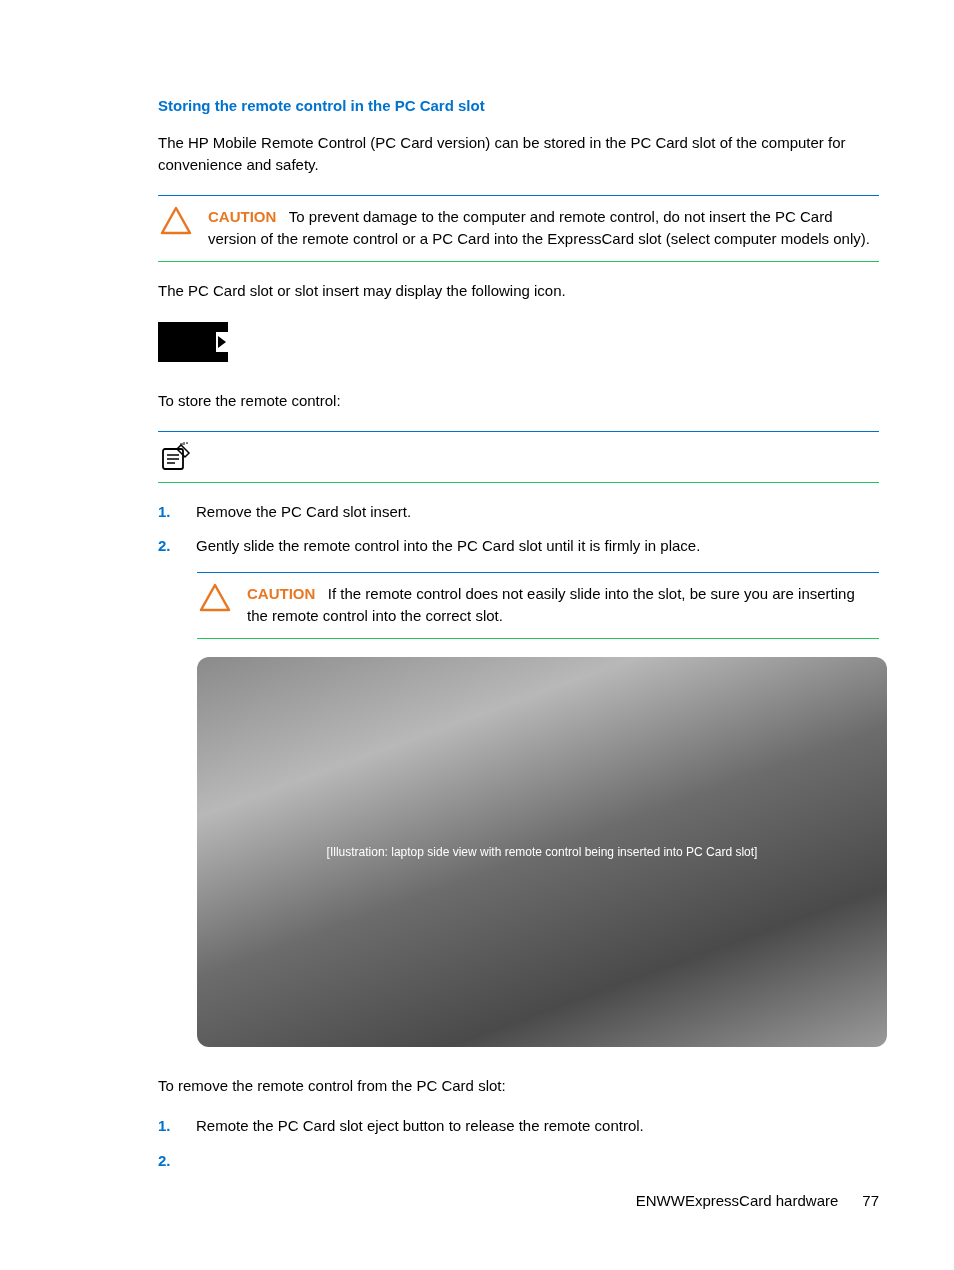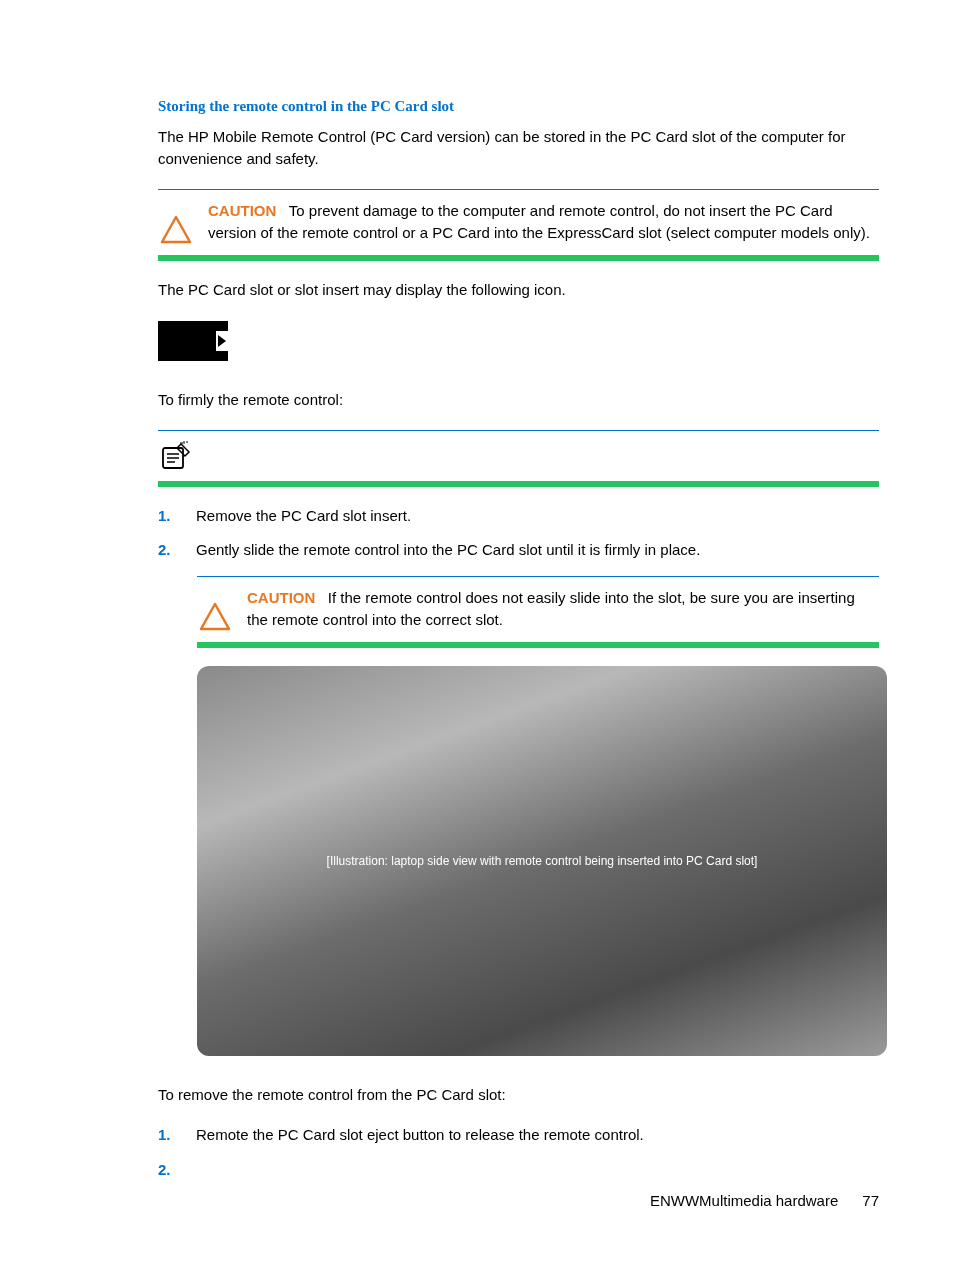--- a/index.html
+++ b/index.html
@@ -11,33 +11,32 @@
       background: #fff;
       width: 954px;
       height: 1270px;
       position: relative;
       padding: 95px 75px 60px 100px;
     }
     .section-heading {
       color: #0073cf;
       font-weight: bold;
       font-size: 15px;
-      margin-bottom: 8px;
-      font-family: Liberation Serif, serif;
+      margin-bottom: 14px;
     }
     .body-para {
       margin: 0 0 18px 58px;
     }
     .callout {
       border-top: 1px solid #0073cf;
-      border-bottom: 6px solid #22c55e;
+      border-bottom: 1px solid #22c55e;
       padding: 10px 0 10px 0;
       margin: 0 0 18px 58px;
       display: flex;
-      align-items: flex-end;
+      align-items: flex-start;
       gap: 14px;
     }
     .callout.nested { margin-left: 97px; }
     .callout-icon { flex: 0 0 36px; display: flex; justify-content: center; }
     .callout-text { flex: 1; }
     .callout-label { font-weight: bold; }
     .callout-label.caution { color: #e87722; }
     .callout-label.note { color: #0073cf; }
     .pc-card-icon {
       margin: 20px 0 28px 58px;
@@ -103,21 +102,21 @@
 <p class="body-para">The PC Card slot or slot insert may display the following icon.</p>
 
 <div class="pc-card-icon">
   <svg width="70" height="40" viewBox="0 0 70 40">
     <rect x="0" y="0" width="70" height="40" fill="#000"></rect>
     <rect x="58" y="10" width="12" height="20" fill="#fff"></rect>
     <path d="M60 14 L68 20 L60 26 Z" fill="#000"></path>
   </svg>
 </div>
 
-<p class="body-para">To firmly the remote control:</p>
+<p class="body-para">To store the remote control:</p>
 
 <div class="callout">
   <div class="callout-icon">
     <svg width="32" height="30" viewBox="0 0 32 30">
       <rect x="3" y="7" width="20" height="20" fill="none" stroke="#000" stroke-width="1.8" rx="2"></rect>
       <line x1="7" y1="13" x2="19" y2="13" stroke="#000" stroke-width="1.5"></line>
       <line x1="7" y1="17" x2="19" y2="17" stroke="#000" stroke-width="1.5"></line>
       <line x1="7" y1="21" x2="15" y2="21" stroke="#000" stroke-width="1.5"></line>
       <path d="M21 3 L29 11 L25 15 L17 7 Z" fill="none" stroke="#000" stroke-width="1.5"></path>
       <path d="M20 2 L23 2 M24 0 L24 3 M26 1 L28 1" stroke="#000" stroke-width="1"></path>
@@ -159,16 +158,16 @@
     <span>Remote the PC Card slot eject button to release the remote control.</span>
   </li>
   <li>
     <span class="num">2.</span>
   </li>
 </ol>
 
 <div class="footer">
   <span>ENWW</span>
   <span class="right">
-    <span>Multimedia hardware</span>
+    <span>ExpressCard hardware</span>
     <span>77</span>
   </span>
 </div>
 
 </body></html>

